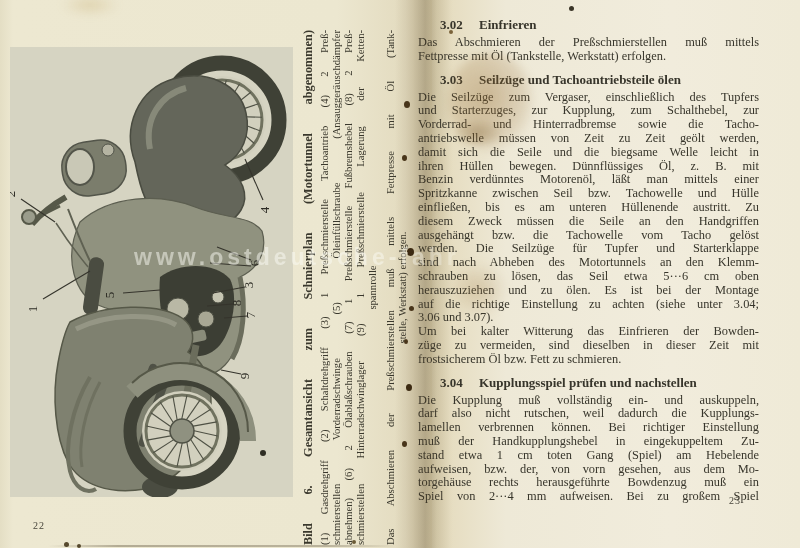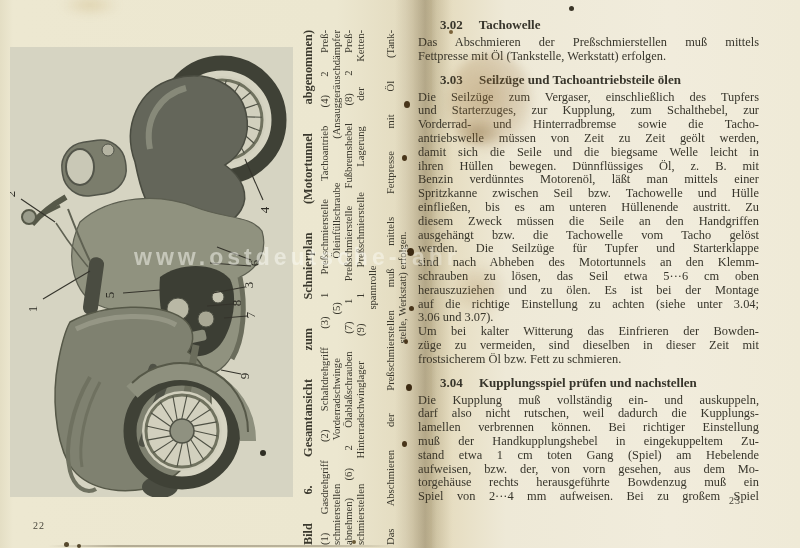--- a/index.html
+++ b/index.html
@@ -227,21 +227,21 @@
     </div>
 
     <div class="pagenum pn-left">22</div>
   </div>
 
   <div class="page page-right">
     <div class="rp-content">
 
       <div class="s-head first">
         <span class="num">3.02</span>
-        <span class="ttl">Tachowelle</span>
+        <span class="ttl">Einfrieren</span>
       </div>
       <div class="para">
           <div class="ln">Das Abschmieren der Preßschmierstellen muß mittels</div>
           <div class="ln">Fettpresse mit Öl (Tankstelle, Werkstatt) erfolgen.</div>
         </div>
 
       <div class="s-head">
         <span class="num">3.03</span>
         <span class="ttl">Seilzüge und Tachoantriebsteile ölen</span>
       </div>

